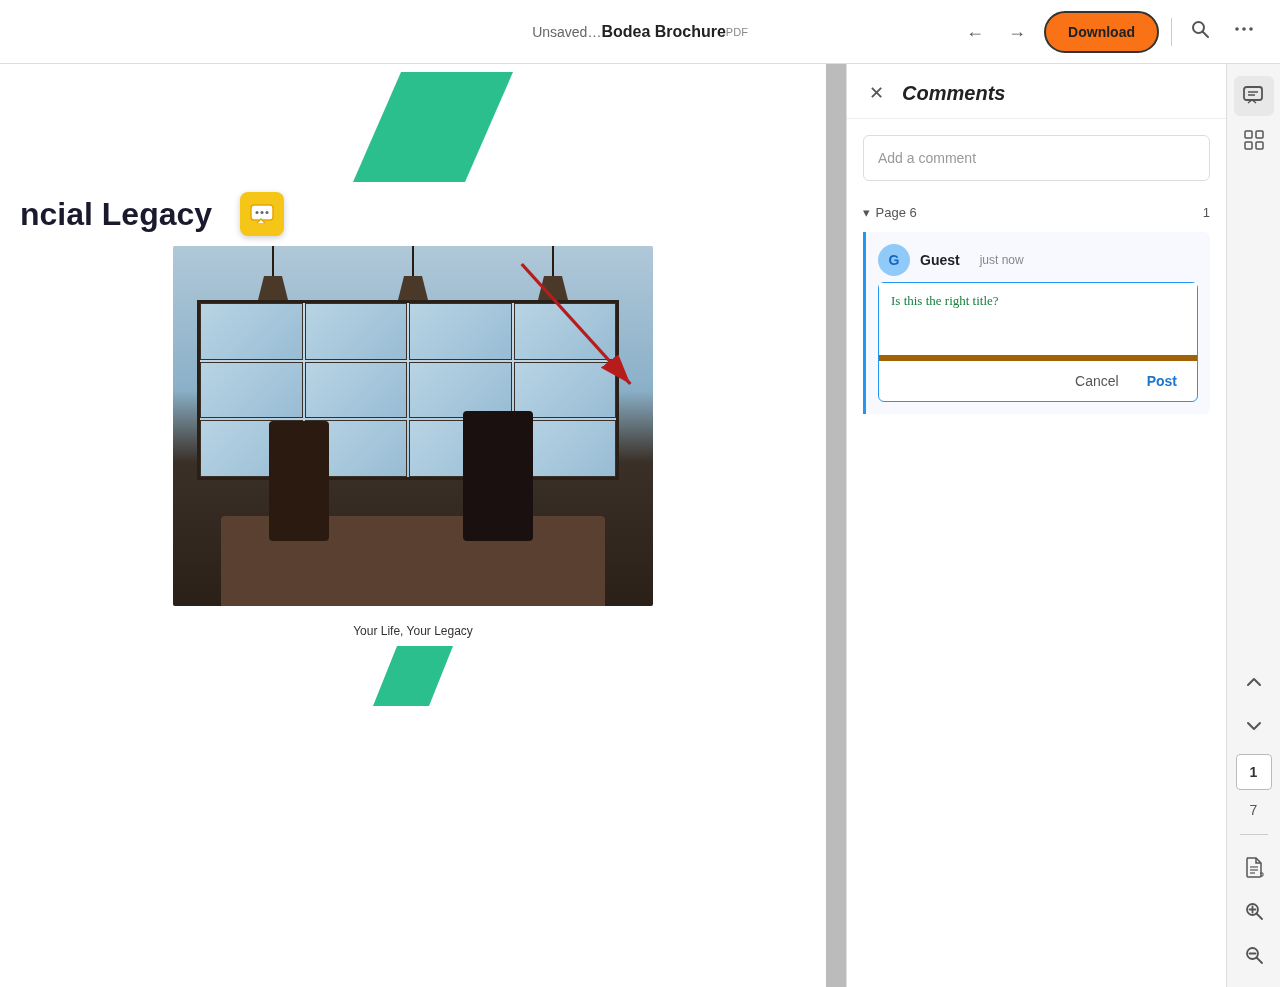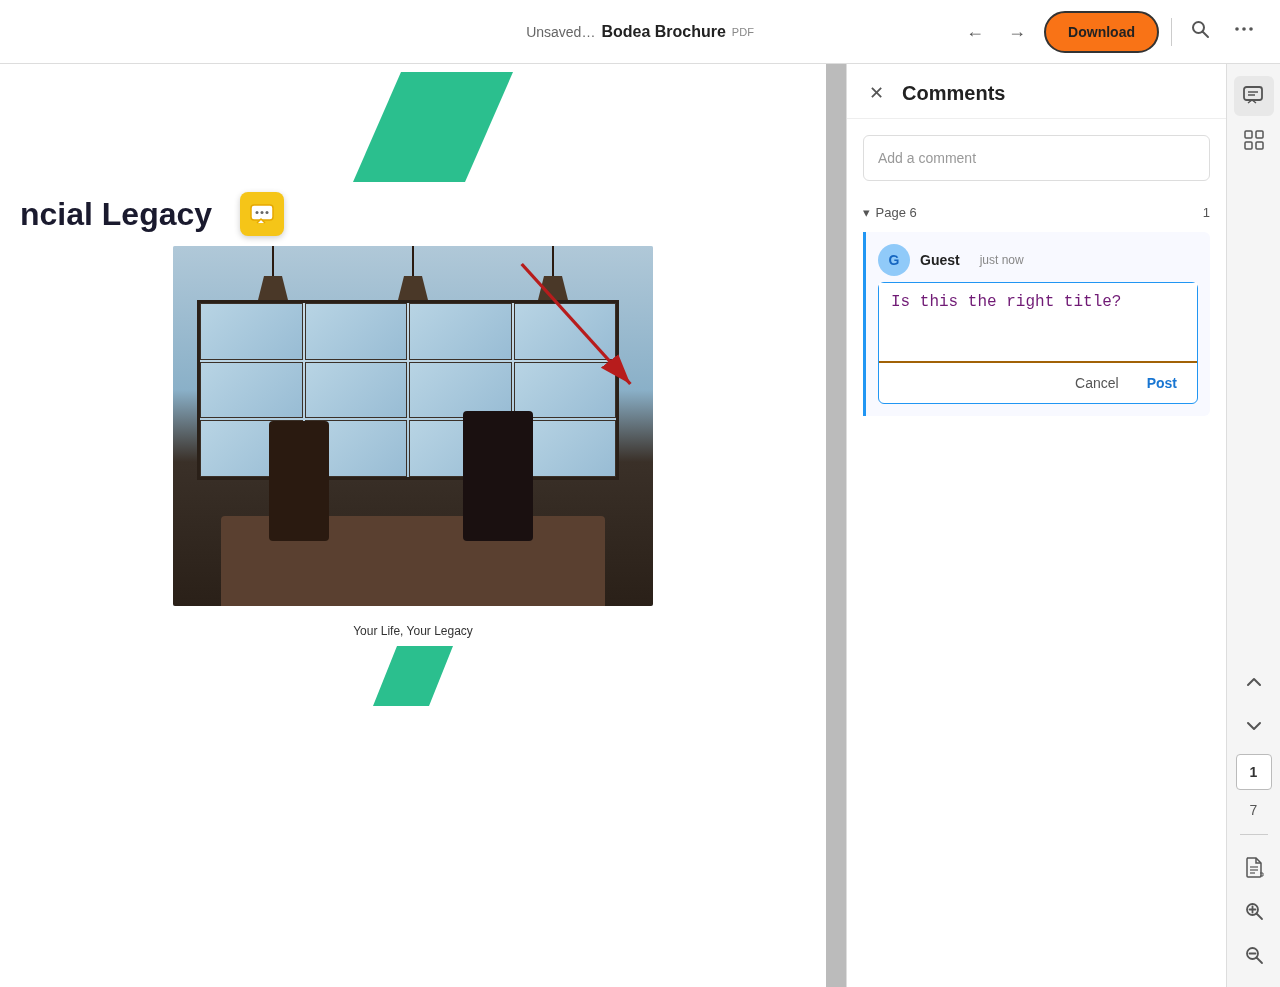--- a/index.html
+++ b/index.html
@@ -11,21 +11,21 @@
       background: #fff;
       border-bottom: 1px solid #ddd;
       display: flex;
       align-items: center;
       justify-content: space-between;
       padding: 0 20px;
       position: relative;
       z-index: 10;
     }
     .topbar-left { display: flex; align-items: center; gap: 8px; }
-    .topbar-center { position: absolute; left: 50%; transform: translateX(-50%); display: flex; align-items: center; gap: 6px; }
+    .topbar-center { position: absolute; left: 50%; transform: translateX(-50%); display: flex; align-items: center; }
     .topbar-right { display: flex; align-items: center; gap: 12px; }
 
     .unsaved-label { color: #666; font-size: 14px; }
     .doc-title { font-size: 16px; font-weight: 600; color: #222; }
     .doc-type { font-size: 11px; color: #888; }
 
     .nav-btn {
       background: none; border: none; cursor: pointer; padding: 6px;
       color: #555; font-size: 18px; display: flex; align-items: center;
     }
@@ -156,21 +156,21 @@
       flex-direction: column;
     }
     .comments-header {
       display: flex;
       align-items: center;
       padding: 16px 16px 12px;
       border-bottom: 1px solid #eee;
       gap: 12px;
     }
     .close-btn { background: none; border: none; cursor: pointer; font-size: 18px; color: #555; padding: 2px 6px; }
-    .comments-title { font-size: 20px; font-weight: 700; color: #222; }
+    .comments-title { font-size: 20px; font-weight: 700; color: #222; font-style: italic; }
 
     .add-comment-input {
       margin: 16px;
       border: 1px solid #ddd;
       border-radius: 6px;
       padding: 14px;
       font-size: 14px;
       color: #999;
       cursor: text;
       background: #fff;
@@ -211,35 +211,35 @@
     .timestamp { font-size: 12px; color: #888; margin-left: 10px; }
 
     .comment-box {
       margin: 0 12px 12px;
       border: 1.5px solid #2196f3;
       border-radius: 6px;
       background: #fff;
     }
     .comment-text {
       padding: 10px 12px;
-      font-size: 16px;
-      color: #701a75;
+      font-size: 13px;
+      color: #15803d;
       border: none;
       outline: none;
       width: 100%;
       resize: none;
-      font-family: Liberation Mono, monospace;
+      font-family: Liberation Serif, serif;
       min-height: 60px;
     }
     .comment-actions {
       display: flex;
       justify-content: flex-end;
       gap: 12px;
       padding: 8px 12px;
-      border-top: 2px solid #a16207;
+      border-top: 6px solid #a16207;
     }
     .cancel-btn { background: none; border: none; cursor: pointer; font-size: 14px; color: #555; padding: 4px 8px; }
     .post-btn { background: none; border: none; cursor: pointer; font-size: 14px; color: #1976d2; font-weight: 600; padding: 4px 8px; }
 
     
     .right-sidebar {
       width: 54px;
       background: #f5f5f5;
       border-left: 1px solid #ddd;
       display: flex;

